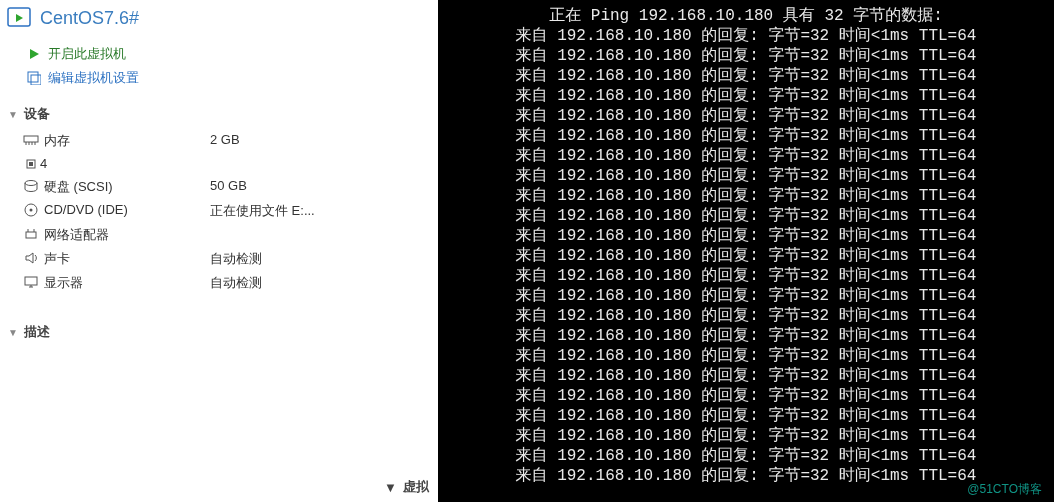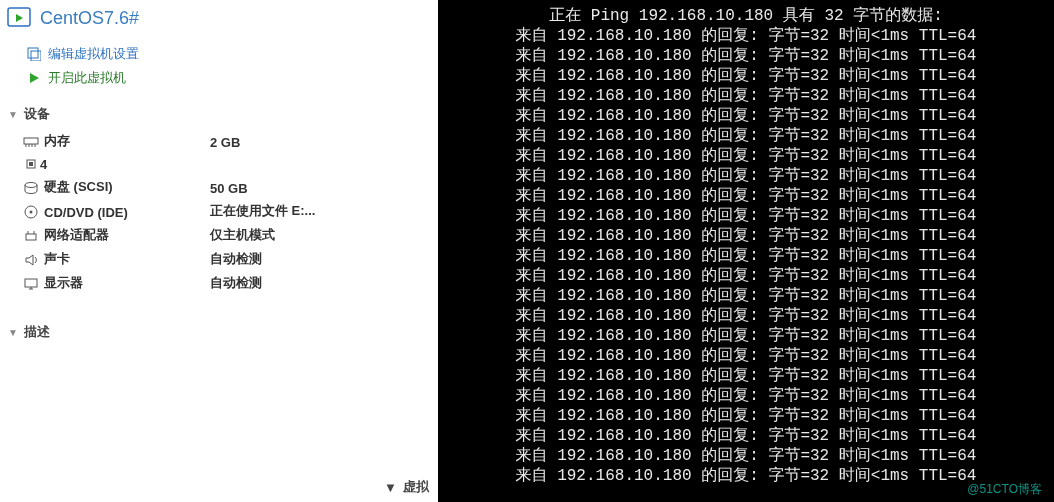--- a/index.html
+++ b/index.html
@@ -10,21 +10,21 @@
   .tab-icon svg { display:block; }
   .vm-title { margin-left: 6px; font-size: 18px; color: #3a7dbf; cursor: pointer; }
   .actions { padding: 4px 0 14px 26px; display: flex; flex-direction: column; gap: 6px; }
   .action { display: flex; align-items: center; gap: 6px; color: #2a7a2a; cursor: pointer; }
   .action.edit { color: #2d72c2; }
   .action .ico { width: 16px; height: 16px; display:flex; align-items:center; justify-content:center;}
   .section { padding: 0 8px 6px 8px; }
   .sect-head { display: flex; align-items: center; gap: 6px; color: #444; font-weight: 600; padding: 4px 0 6px 0; cursor: pointer; }
   .sect-head .caret { font-size: 10px; color: #888; }
   .dev-table { width: 100%; }
-  .dev-row { display: flex; align-items: flex-end; padding: 3px 4px 3px 14px; color: #333; font-weight: bold; }
+  .dev-row { display: flex; align-items: flex-start; padding: 3px 4px 3px 14px; color: #333; }
   .dev-row .dico { width: 18px; height: 16px; display:flex; align-items:center; justify-content:center; color:#555; }
   .dev-row .dlabel { flex: 0 0 170px; padding-left: 4px; }
   .dev-row .dval { flex: 1; color: #333; }
   .desc-text { color: #888; padding: 2px 0 0 14px; }
   .sect-vm { position: absolute; left: 384px; bottom: 6px; display:flex; align-items:center; gap:6px; color:#444; font-weight:600;}
   .right { flex: 1; height: 100%; background: #000; color: #eaeaea; font-family: "NSimSun","SimSun","Courier New",monospace; font-size: 16px; line-height: 20px; padding: 6px 2px 4px 2px; white-space: pre; overflow: hidden; position:relative;text-align:center;}
   .watermark { position:absolute; right:12px; bottom:3px; color:#14b8a6; font-family:"Microsoft YaHei",sans-serif; font-size:12px; opacity:.8;}
 </style>
 </head>
 <body>
@@ -35,36 +35,36 @@
       <span class="tab-icon">
         <svg width="28" height="24" viewBox="0 0 28 24">
           <rect x="2" y="2" width="22" height="18" rx="2" fill="none" stroke="#2d72c2" stroke-width="1.5"></rect>
           <polygon points="10,8 10,16 17,12" fill="#2fa52f"></polygon>
         </svg>
       </span>
       <span class="vm-title">CentOS7.6#</span>
     </div>
 
     <div class="actions">
+      <div class="action">
+        <span class="ico">
+          <svg width="12" height="12" viewBox="0 0 12 12">
+              <polygon points="2,1 11,6 2,11" fill="#2fa52f"></polygon>
+            </svg>
+        </span>
+        <span>开启此虚拟机</span>
+      </div>
       <div class="action edit">
         <span class="ico">
           <svg width="14" height="14" viewBox="0 0 14 14">
               <rect x="1" y="1" width="10" height="10" fill="none" stroke="#2d72c2"></rect>
               <rect x="4" y="4" width="10" height="10" fill="none" stroke="#2d72c2"></rect>
             </svg>
         </span>
         <span>编辑虚拟机设置</span>
-      </div>
-      <div class="action">
-        <span class="ico">
-          <svg width="12" height="12" viewBox="0 0 12 12">
-              <polygon points="2,1 11,6 2,11" fill="#2fa52f"></polygon>
-            </svg>
-        </span>
-        <span>开启此虚拟机</span>
       </div>
     </div>
 
     <div class="section">
       <div class="sect-head">
         <span class="caret">▼</span>
         <span>设备</span>
       </div>
       <div class="dev-table" id="dev-table">
           <div class="dev-row">
@@ -111,21 +111,20 @@
           </div>
           <div class="dev-row">
             <span class="dico">
               <svg width="14" height="14" viewBox="0 0 14 14">
                 <rect x="2" y="5" width="10" height="6" fill="none" stroke="#555"></rect>
                 <line x1="4" y1="5" x2="4" y2="2" stroke="#555"></line>
                 <line x1="10" y1="5" x2="10" y2="2" stroke="#555"></line>
               </svg>
             </span>
             <span class="dlabel">网络适配器</span>
-            <span class="dval">仅主机模式</span>
           </div>
           <div class="dev-row">
             <span class="dico">
               <svg width="14" height="14" viewBox="0 0 14 14">
                 <polygon points="2,5 5,5 9,2 9,12 5,9 2,9" fill="none" stroke="#555"></polygon>
                 <path d="M11 4a4 4 0 0 1 0 6" fill="none" stroke="#555"></path>
               </svg>
             </span>
             <span class="dlabel">声卡</span>
             <span class="dval">自动检测</span>

